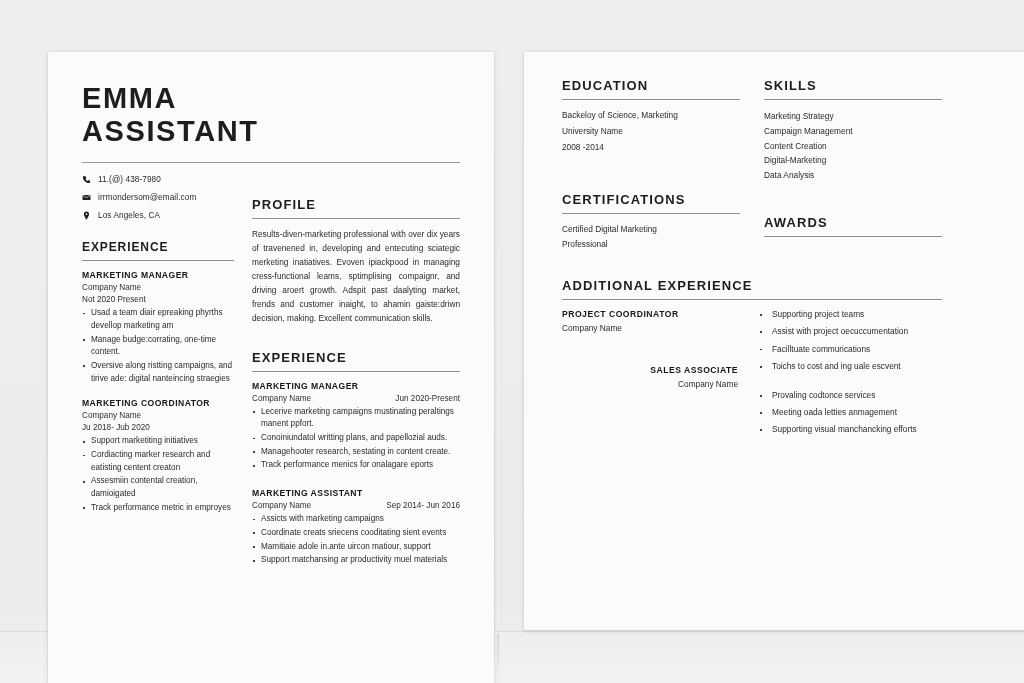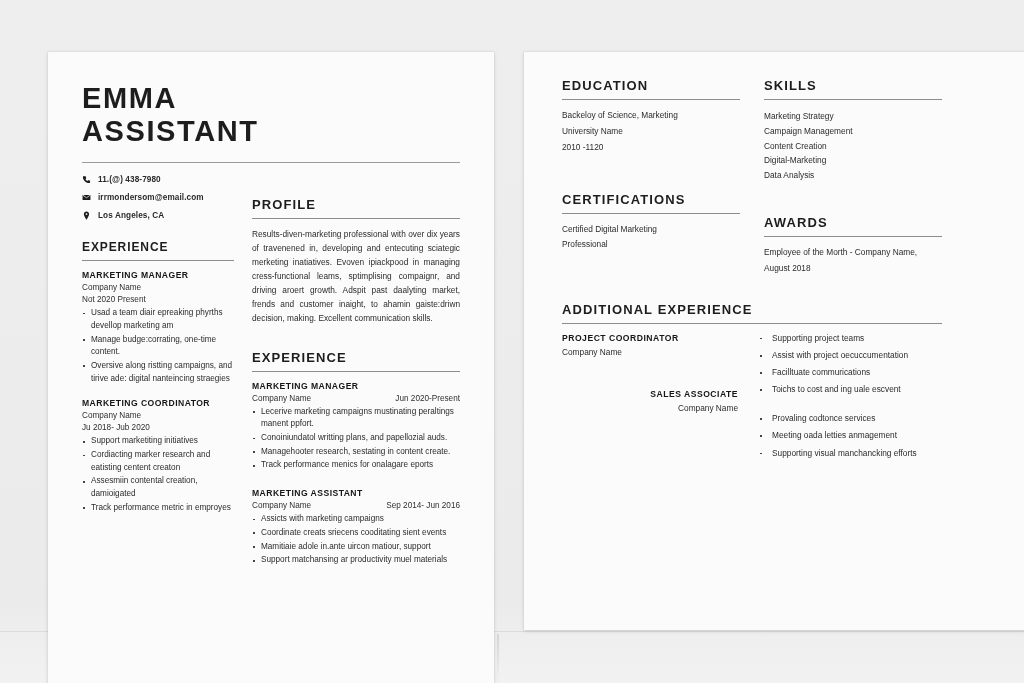--- a/index.html
+++ b/index.html
@@ -78,21 +78,20 @@
   
   .contact-list { margin: 0 0 0 0; }
   .contact-row {
     display: flex;
     align-items: center;
     gap: 7px;
     font-size: 8.2px;
     color: #2a2a2a;
     margin-bottom: 9px;
     letter-spacing: .1px;
-    font-weight: bold;
   }
   .contact-row .ico {
     width: 9px;
     height: 9px;
     flex: 0 0 9px;
     display: flex;
     align-items: center;
     justify-content: center;
     color: #1d1d1d;
   }
@@ -377,21 +376,21 @@
     <div class="rcols">
 
       <div class="rcol">
 
         <div class="sec" style="margin-top:0">
           <div class="sec-title">EDUCATION</div>
           <div class="sec-rule"></div>
           <div class="plain-lines">
             <p>Backeloy of Science, Marketing</p>
             <p>University Name</p>
-            <p>2010 -1120</p>
+            <p>2008 -2014</p>
           </div>
         </div>
 
         <div class="sec" style="margin-top:38px">
           <div class="sec-title">CERTIFICATIONS</div>
           <div class="sec-rule"></div>
           <div class="plain-lines">
             <p>Certified Digital Marketing</p>
             <p>Professional</p>
           </div>
@@ -408,24 +407,20 @@
             <div class="skill-line">Campaign Management</div>
             <div class="skill-line">Content Creation</div>
             <div class="skill-line">Digital-Marketing</div>
             <div class="skill-line">Data Analysis</div>
           </div>
         </div>
 
         <div class="sec" style="margin-top:32px">
           <div class="sec-title">AWARDS</div>
           <div class="sec-rule"></div>
-          <div class="plain-lines">
-            <p>Employee of the Morth -  Company Name,</p>
-            <p>August 2018</p>
-          </div>
         </div>
       </div>
     </div>
 
     <div class="addexp">
       <div class="sec-title">ADDITIONAL EXPERIENCE</div>
       <div class="sec-rule"></div>
 
       <div class="addexp-body">
 

